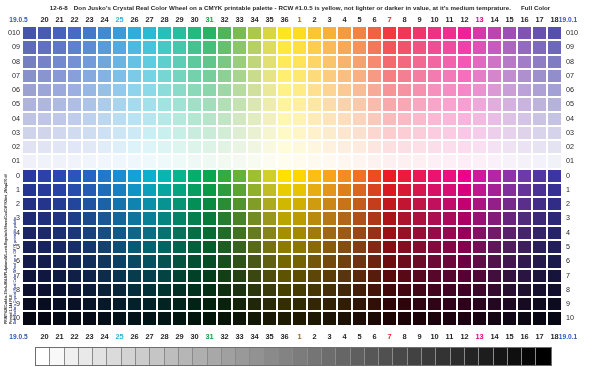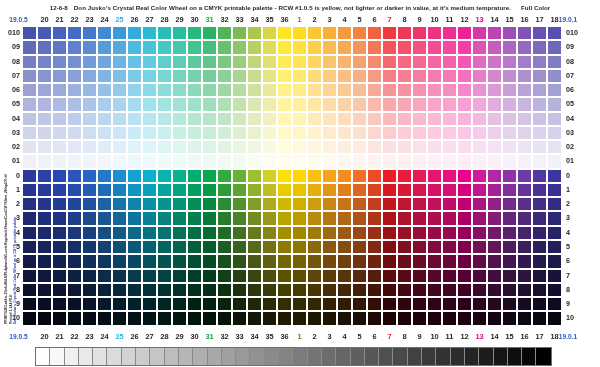--- a/index.html
+++ b/index.html
@@ -41,21 +41,21 @@
     grid-template-columns:repeat(36,15px);
     grid-auto-rows:14.28px;
     gap:0;
     background:#ffffff;
   }
   #grid div{width:15px;box-sizing:border-box;border:0.6px solid #ffffff;}
 
   
   .sidecol{
     position:absolute;width:18px;
-    font-size:7.2px;font-weight:bold;color:#231f20;
+    font-size:7.2px;font-weight:normal;color:#231f20;
   }
   .sidecol.left{left:2px;top:26px;text-align:right;}
   .sidecol.right{left:566px;top:26px;text-align:left;}
   .sidecol .rl{
     height:14.28px;line-height:14.28px;white-space:nowrap;
   }
 
   
   #grayscale{
     position:absolute;left:35px;top:347px;

